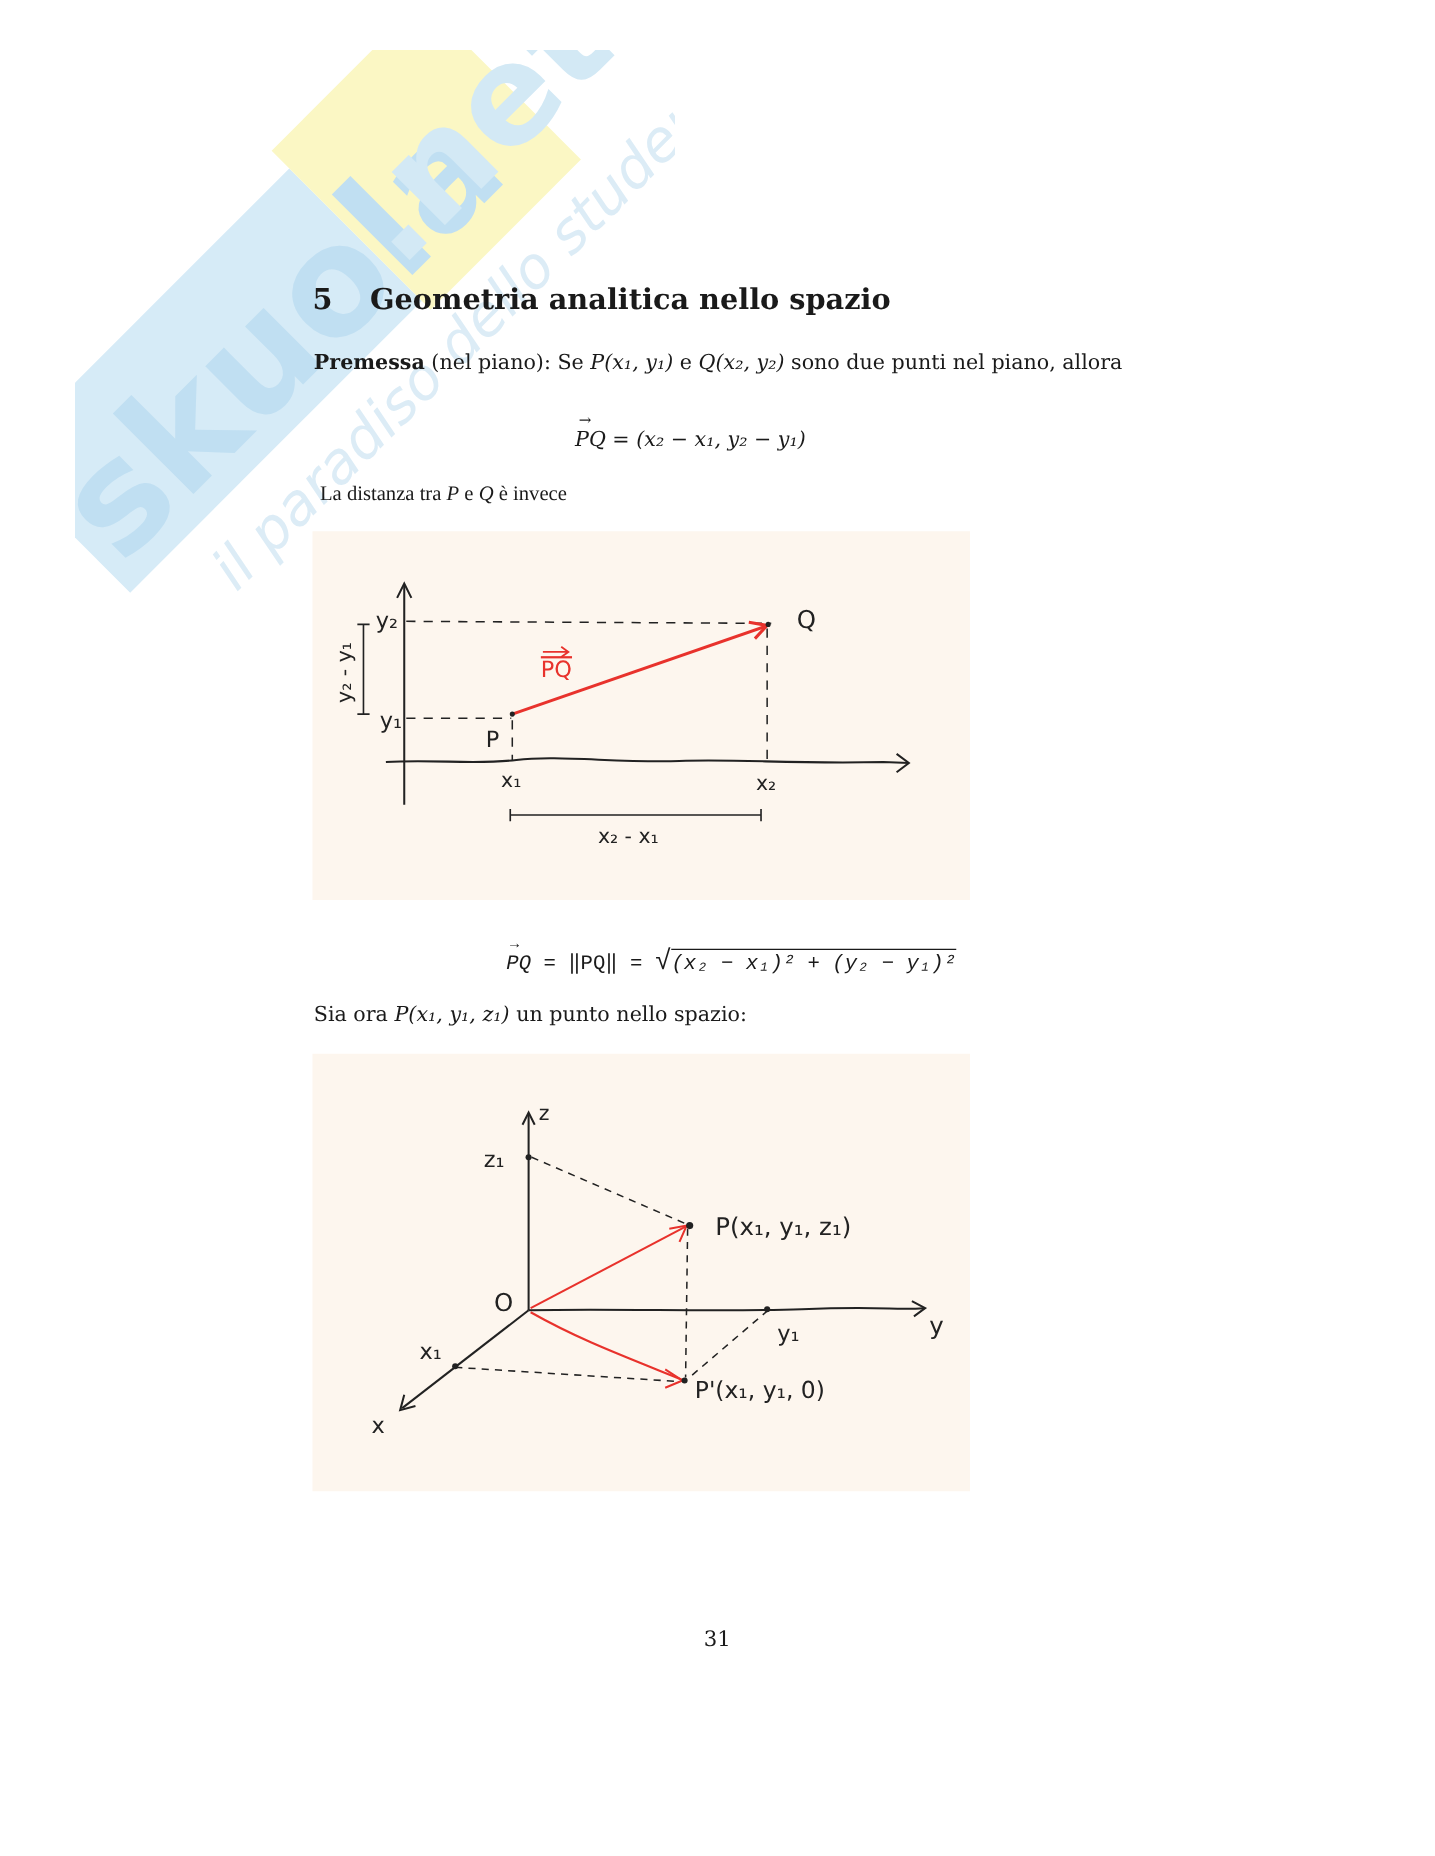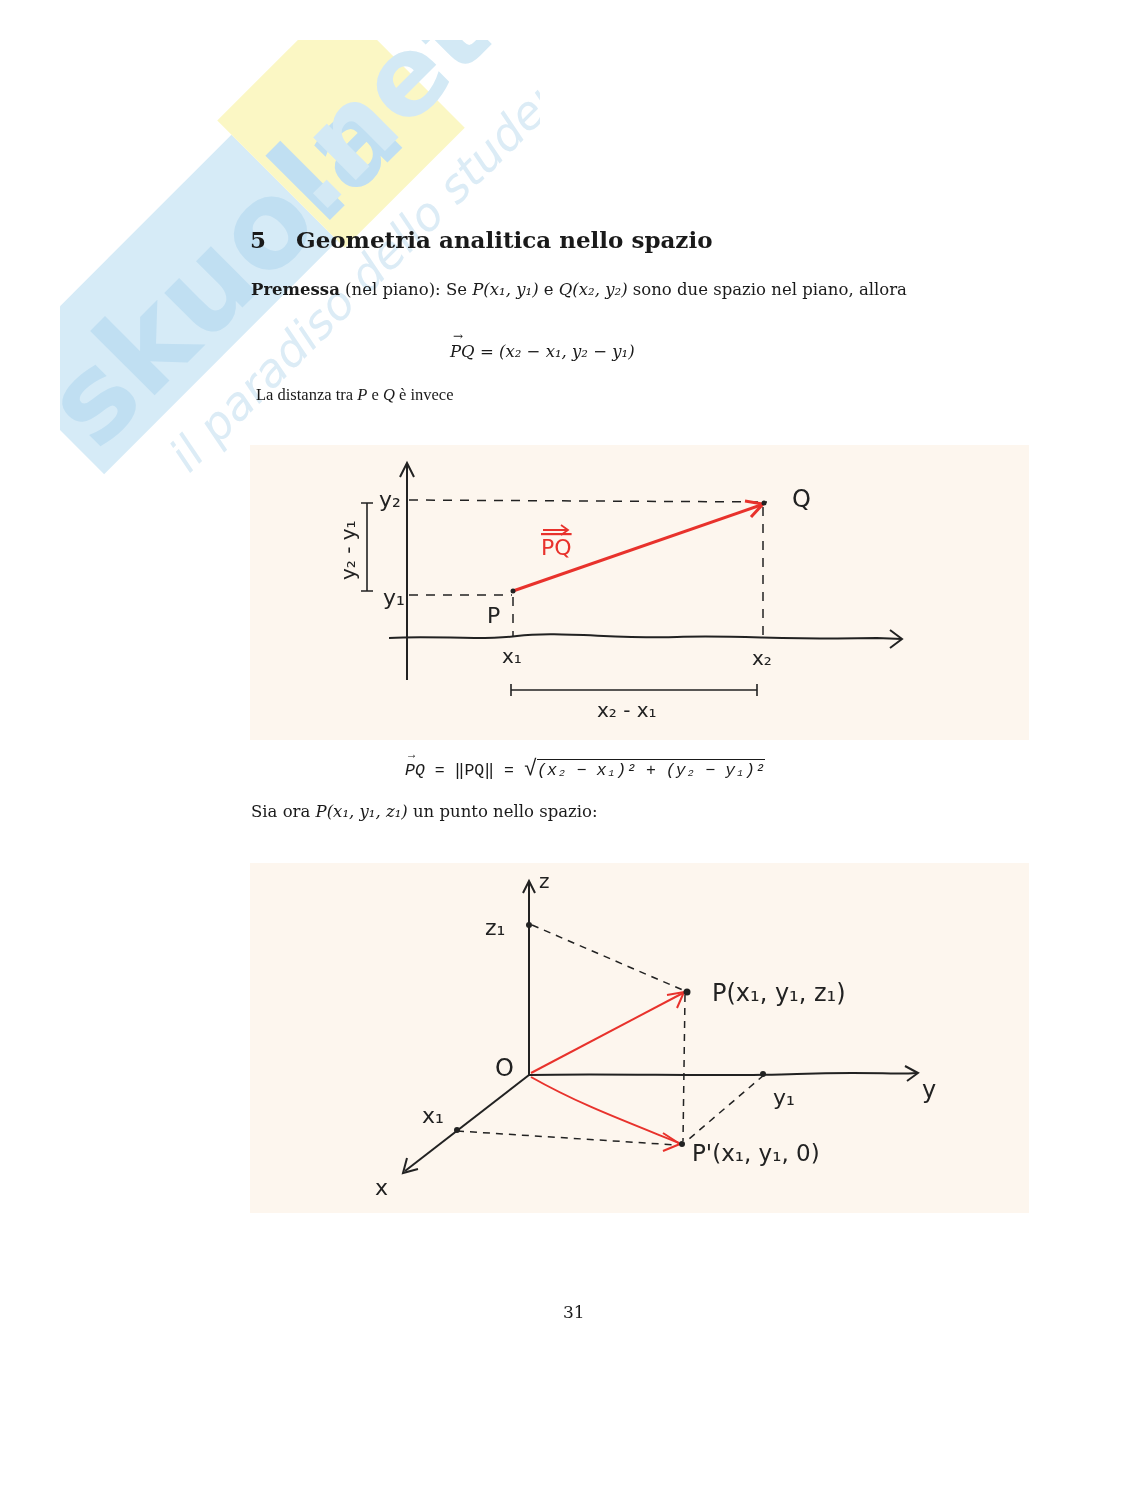--- a/index.html
+++ b/index.html
@@ -6,27 +6,27 @@
   body { width: 1148px; height: 1485px; position: relative; overflow: hidden;
          font-family: "DejaVu Serif", "Liberation Serif", serif; color: #1a1a1a; }
   .watermark { position: absolute; left: 60px; top: 40px; width: 480px; height: 460px; pointer-events: none; }
   .heading { position: absolute; left: 250px; top: 226px; font-size: 23px; font-weight: bold; white-space: nowrap; }
   .heading .num { display: inline-block; width: 46px; }
   .para { position: absolute; left: 251px; font-size: 16.5px; line-height: 23px; white-space: nowrap; }
   .p1 { top: 278px; }
   .p2 { top: 383px; left: 256px; font-family: Liberation Serif, serif; }
   .p3 { top: 800px; }
   .eq { position: absolute; font-size: 16.5px; white-space: nowrap; }
-  .eq1 { left: 450px; top: 342px; }
+  .eq1 { left: 460px; top: 342px; }
   .eq2 { left: 405px; top: 757px; font-family: Liberation Mono, monospace; }
   i { font-style: italic; text-align: center; }
   .vec { position: relative; display: inline-block; }
   .vec::before { content: "\2192"; position: absolute; left: 3px; top: -13px; font-size: 12px; font-style: normal; }
   .sqrt-body { border-top: 1.3px solid #1a1a1a; padding-top: 1px; }
-  .fig { position: absolute; left: 250px; width: 779px; background: #fdf6ee; margin-top: 20px; }
+  .fig { position: absolute; left: 250px; width: 526px; background: #fdf6ee; }
   .fig1 { top: 425px; height: 295px; }
   .fig2 { top: 843px; height: 350px; }
   .fig svg { width: 100%; height: 100%; display: block; }
   .hand { font-family: "DejaVu Sans", sans-serif; fill: #222; }
   .hand-red { font-family: "DejaVu Sans", sans-serif; fill: #e8322c; }
   .page-number { position: absolute; left: 563px; top: 1302px; font-size: 17px; }
 </style>
 </head>
 <body>
 
@@ -45,21 +45,21 @@
 </div>
 
 <div class="para p1">
   <div>
     <b>Premessa</b>
     <span>(nel piano):</span>
     <span>Se</span>
     <i>P(x₁, y₁)</i>
     <span>e</span>
     <i>Q(x₂, y₂)</i>
-    <span>sono due spazio nel piano, allora</span>
+    <span>sono due punti nel piano, allora</span>
   </div>
 </div>
 
 <div class="eq eq1">
   <i class="vec">PQ</i>
   <i>= (x₂ − x₁, y₂ − y₁)</i>
 </div>
 
 <div class="para p2">
   <span>La distanza tra</span>

